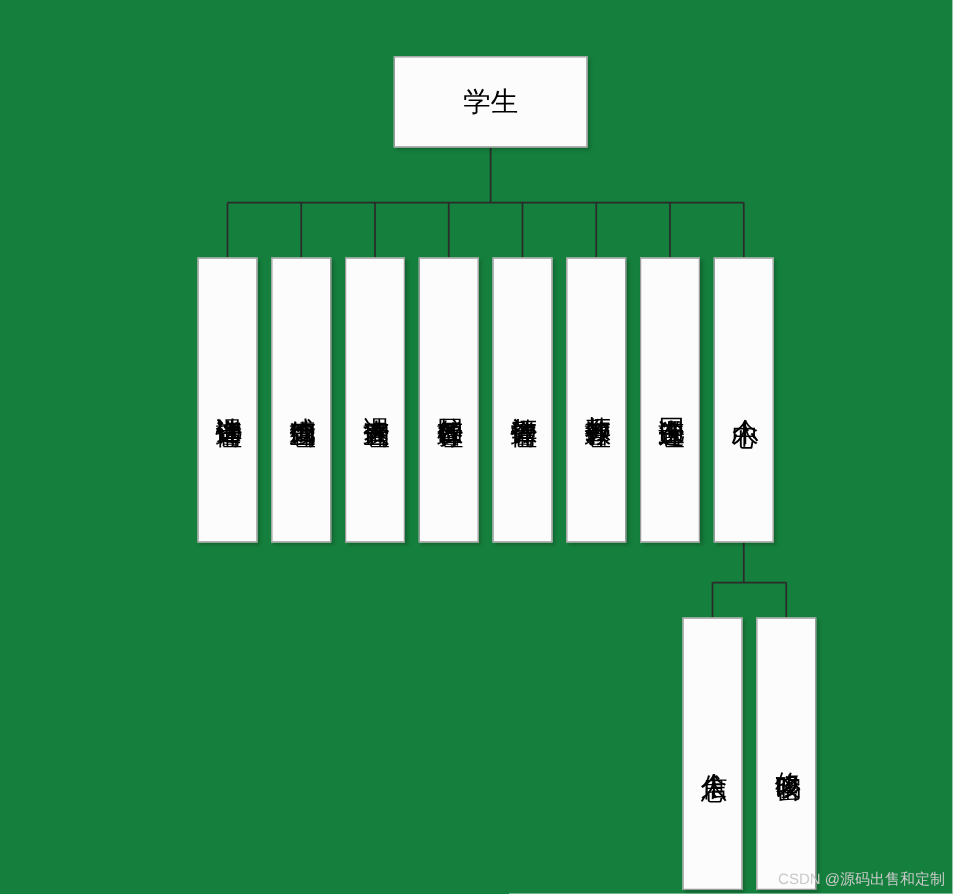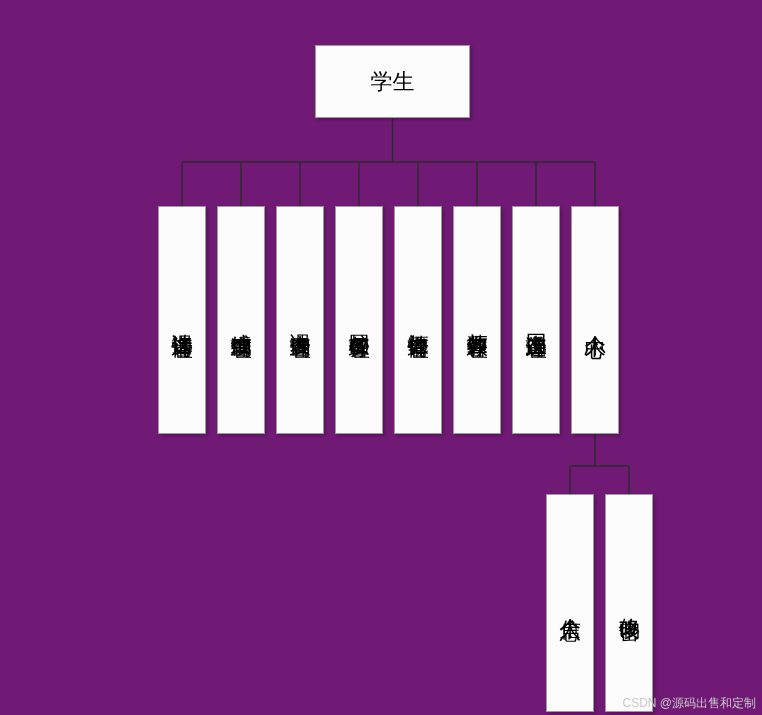--- a/index.html
+++ b/index.html
@@ -4,21 +4,21 @@
 <style>
   html, body {
     margin: 0;
     padding: 0;
     background: #ffffff;
   }
   #canvas {
     position: relative;
     width: 762px;
     height: 715px;
-    background: #701a75;
+    background: #15803d;
     font-family: "Liberation Sans", sans-serif;
     overflow: hidden;
   }
   .node {
     position: absolute;
     box-sizing: border-box;
     border: 1px solid #9a9a9a;
     background: #fcfcfc;
     box-shadow: 2px 2px 3px rgba(0,0,0,0.22);
     display: flex;

